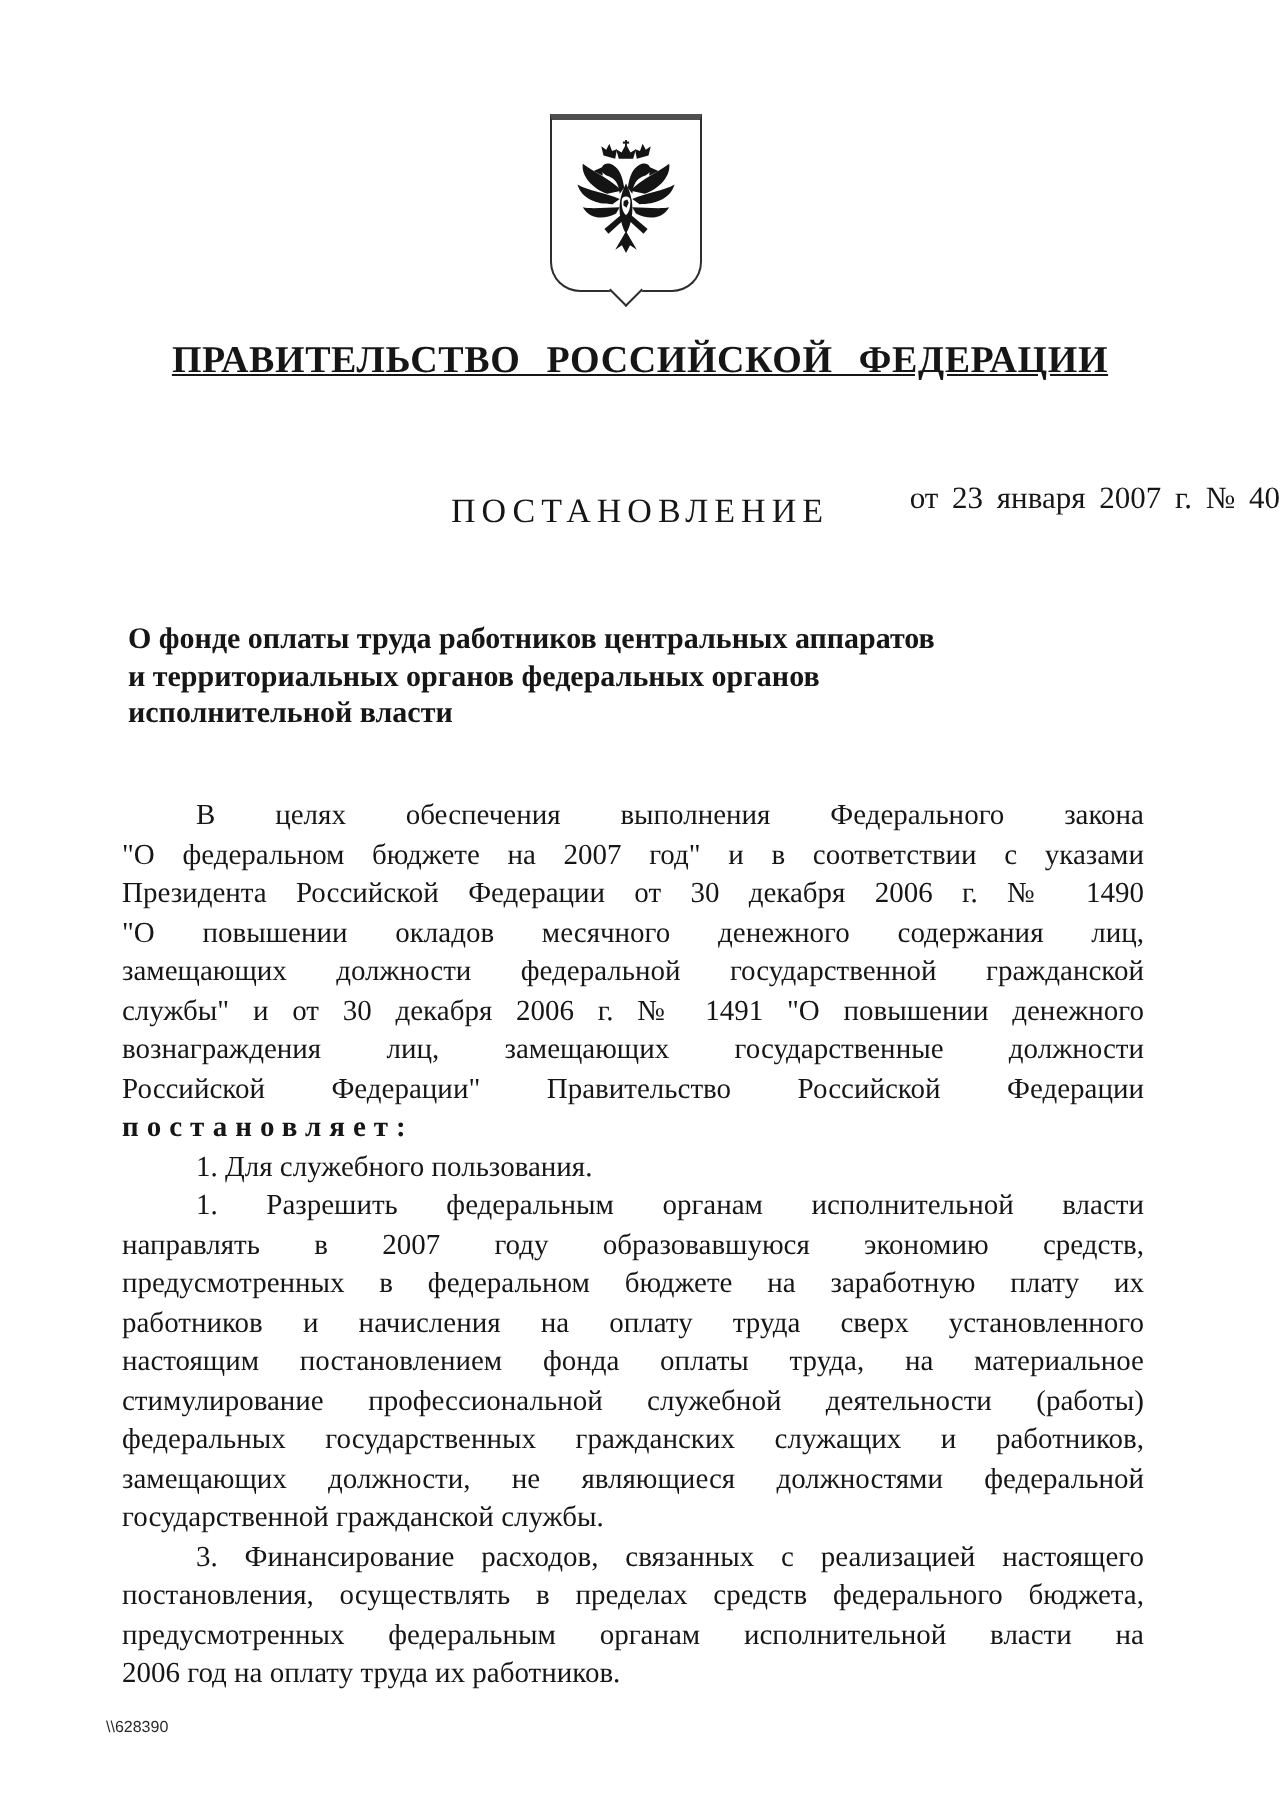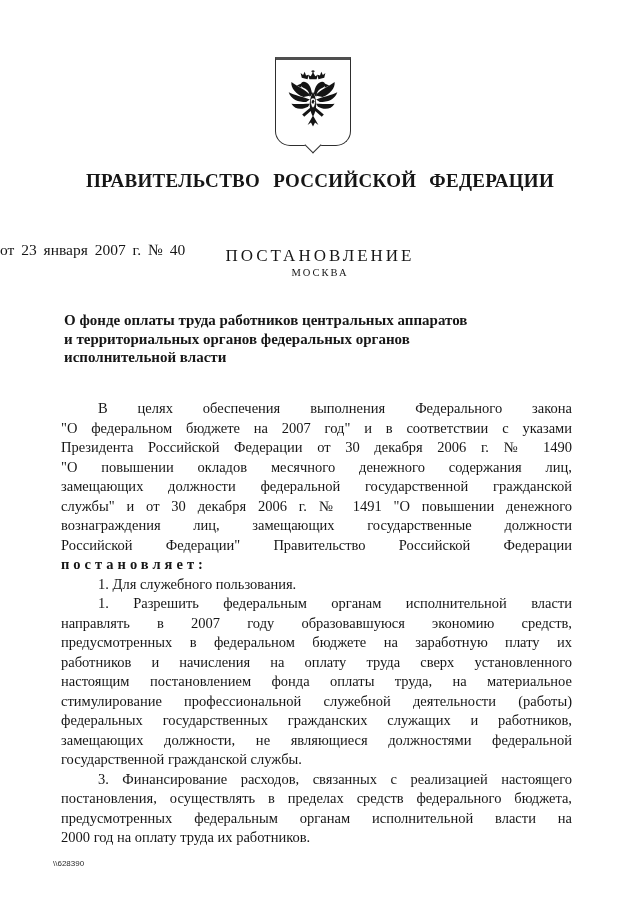--- a/index.html
+++ b/index.html
@@ -16,28 +16,28 @@
   }
   .arms-point{
     position:absolute;left:50%;bottom:-6px;width:11px;height:11px;background:#fff;
     border-right:1.5px solid #2e2e2e;border-bottom:1.5px solid #2e2e2e;
     transform:translateX(-50%) rotate(45deg);
   }
   .arms-box svg{display:block;margin:10px auto 0;}
   
   .org{
     position:absolute;top:171px;left:0;width:100%;text-align:center;
-    font-weight:bold;font-size:19px;line-height:20px;word-spacing:8px;letter-spacing:.3px;
+    font-weight:bold;font-size:19px;line-height:20px;word-spacing:8px;letter-spacing:.3px;text-decoration:underline;
   }
   .doctype{
     position:absolute;top:203px;left:0;width:100%;text-align:center;
     font-size:17px;line-height:18px;letter-spacing:3px;margin-top:44px;
   }
   .dateline{
-    position:absolute;top:241px;left:0;width:100%;text-align:left;
+    position:absolute;top:241px;left:0;width:100%;text-align:right;
     font-size:15.5px;line-height:17px;word-spacing:3px;
   }
   .city{
     position:absolute;top:267px;left:0;width:100%;text-align:center;
     font-size:10.5px;line-height:12px;letter-spacing:2px;
   }
   .subject{
     position:absolute;top:311px;left:64px;width:512px;
     font-weight:bold;font-size:15px;line-height:18.5px;
   }
@@ -82,21 +82,20 @@
         <path d="M57.5 59 l4 -1.5 1.5 3 -2.5 5 -3.5 -2.5 z"></path>
         <path d="M60 88 L72 106 L64.5 101.5 L60 109 L55.5 101.5 L48 106 Z"></path>
       </g>
     </svg>
     <div class="arms-point"></div>
   </div>
 
   <div class="org">ПРАВИТЕЛЬСТВО РОССИЙСКОЙ ФЕДЕРАЦИИ</div>
   <div class="doctype">ПОСТАНОВЛЕНИЕ</div>
   <div class="dateline">от 23 января 2007 г. № 40</div>
-  <div class="city">МОСКВА</div>
 
   <div class="subject">
     <div>О фонде оплаты труда работников центральных аппаратов</div>
     <div>и территориальных органов федеральных органов</div>
     <div>исполнительной власти</div>
   </div>
 
   <div class="body">
     <div class="ln ind">В целях обеспечения выполнения Федерального закона</div>
     <div class="ln">"О федеральном бюджете на 2007 год" и в соответствии с указами</div>
@@ -116,18 +115,18 @@
     <div class="ln">работников и начисления на оплату труда сверх установленного</div>
     <div class="ln">настоящим постановлением фонда оплаты труда, на материальное</div>
     <div class="ln">стимулирование профессиональной служебной деятельности (работы)</div>
     <div class="ln">федеральных государственных гражданских служащих и работников,</div>
     <div class="ln">замещающих должности, не являющиеся должностями федеральной</div>
     <div class="ln-last">государственной гражданской службы.</div>
 
     <div class="ln ind">3. Финансирование расходов, связанных с реализацией настоящего</div>
     <div class="ln">постановления, осуществлять в пределах средств федерального бюджета,</div>
     <div class="ln">предусмотренных федеральным органам исполнительной власти на</div>
-    <div class="ln-last">2000 год на оплату труда их работников.</div>
+    <div class="ln-last">2006 год на оплату труда их работников.</div>
   </div>
 
   <div class="footer-mark">\\628390</div>
 
 </div>
 
 </body></html>

